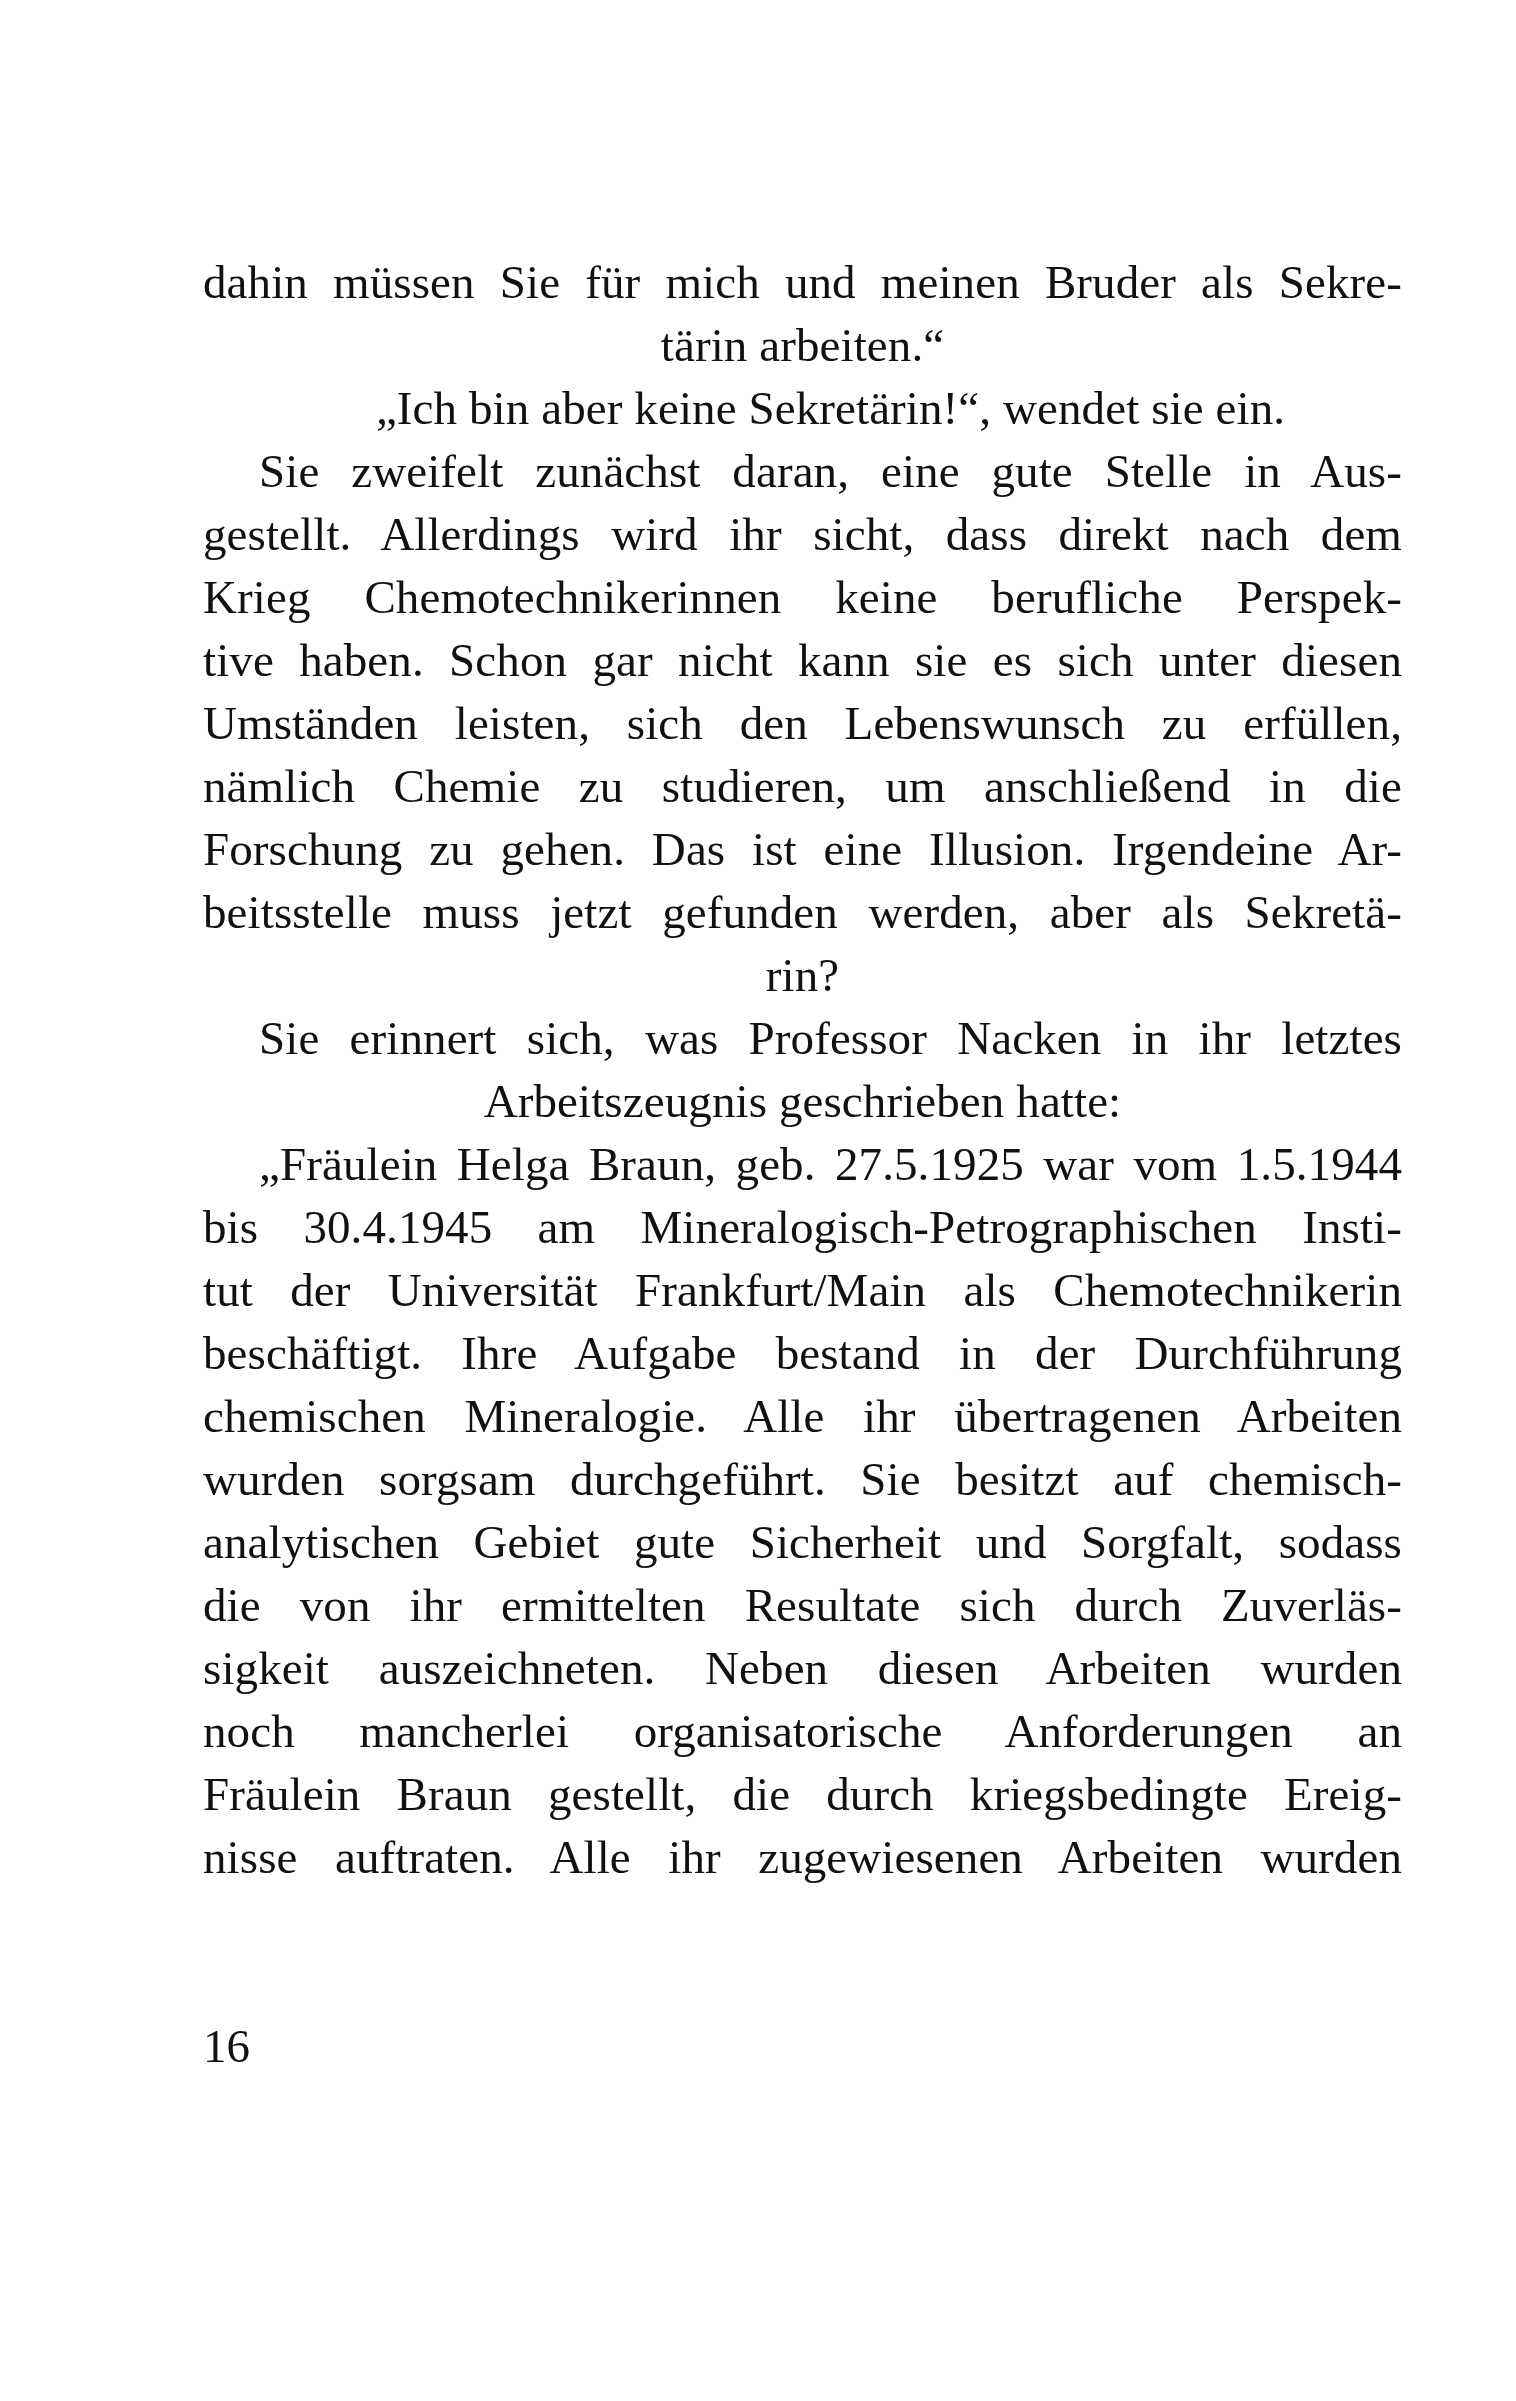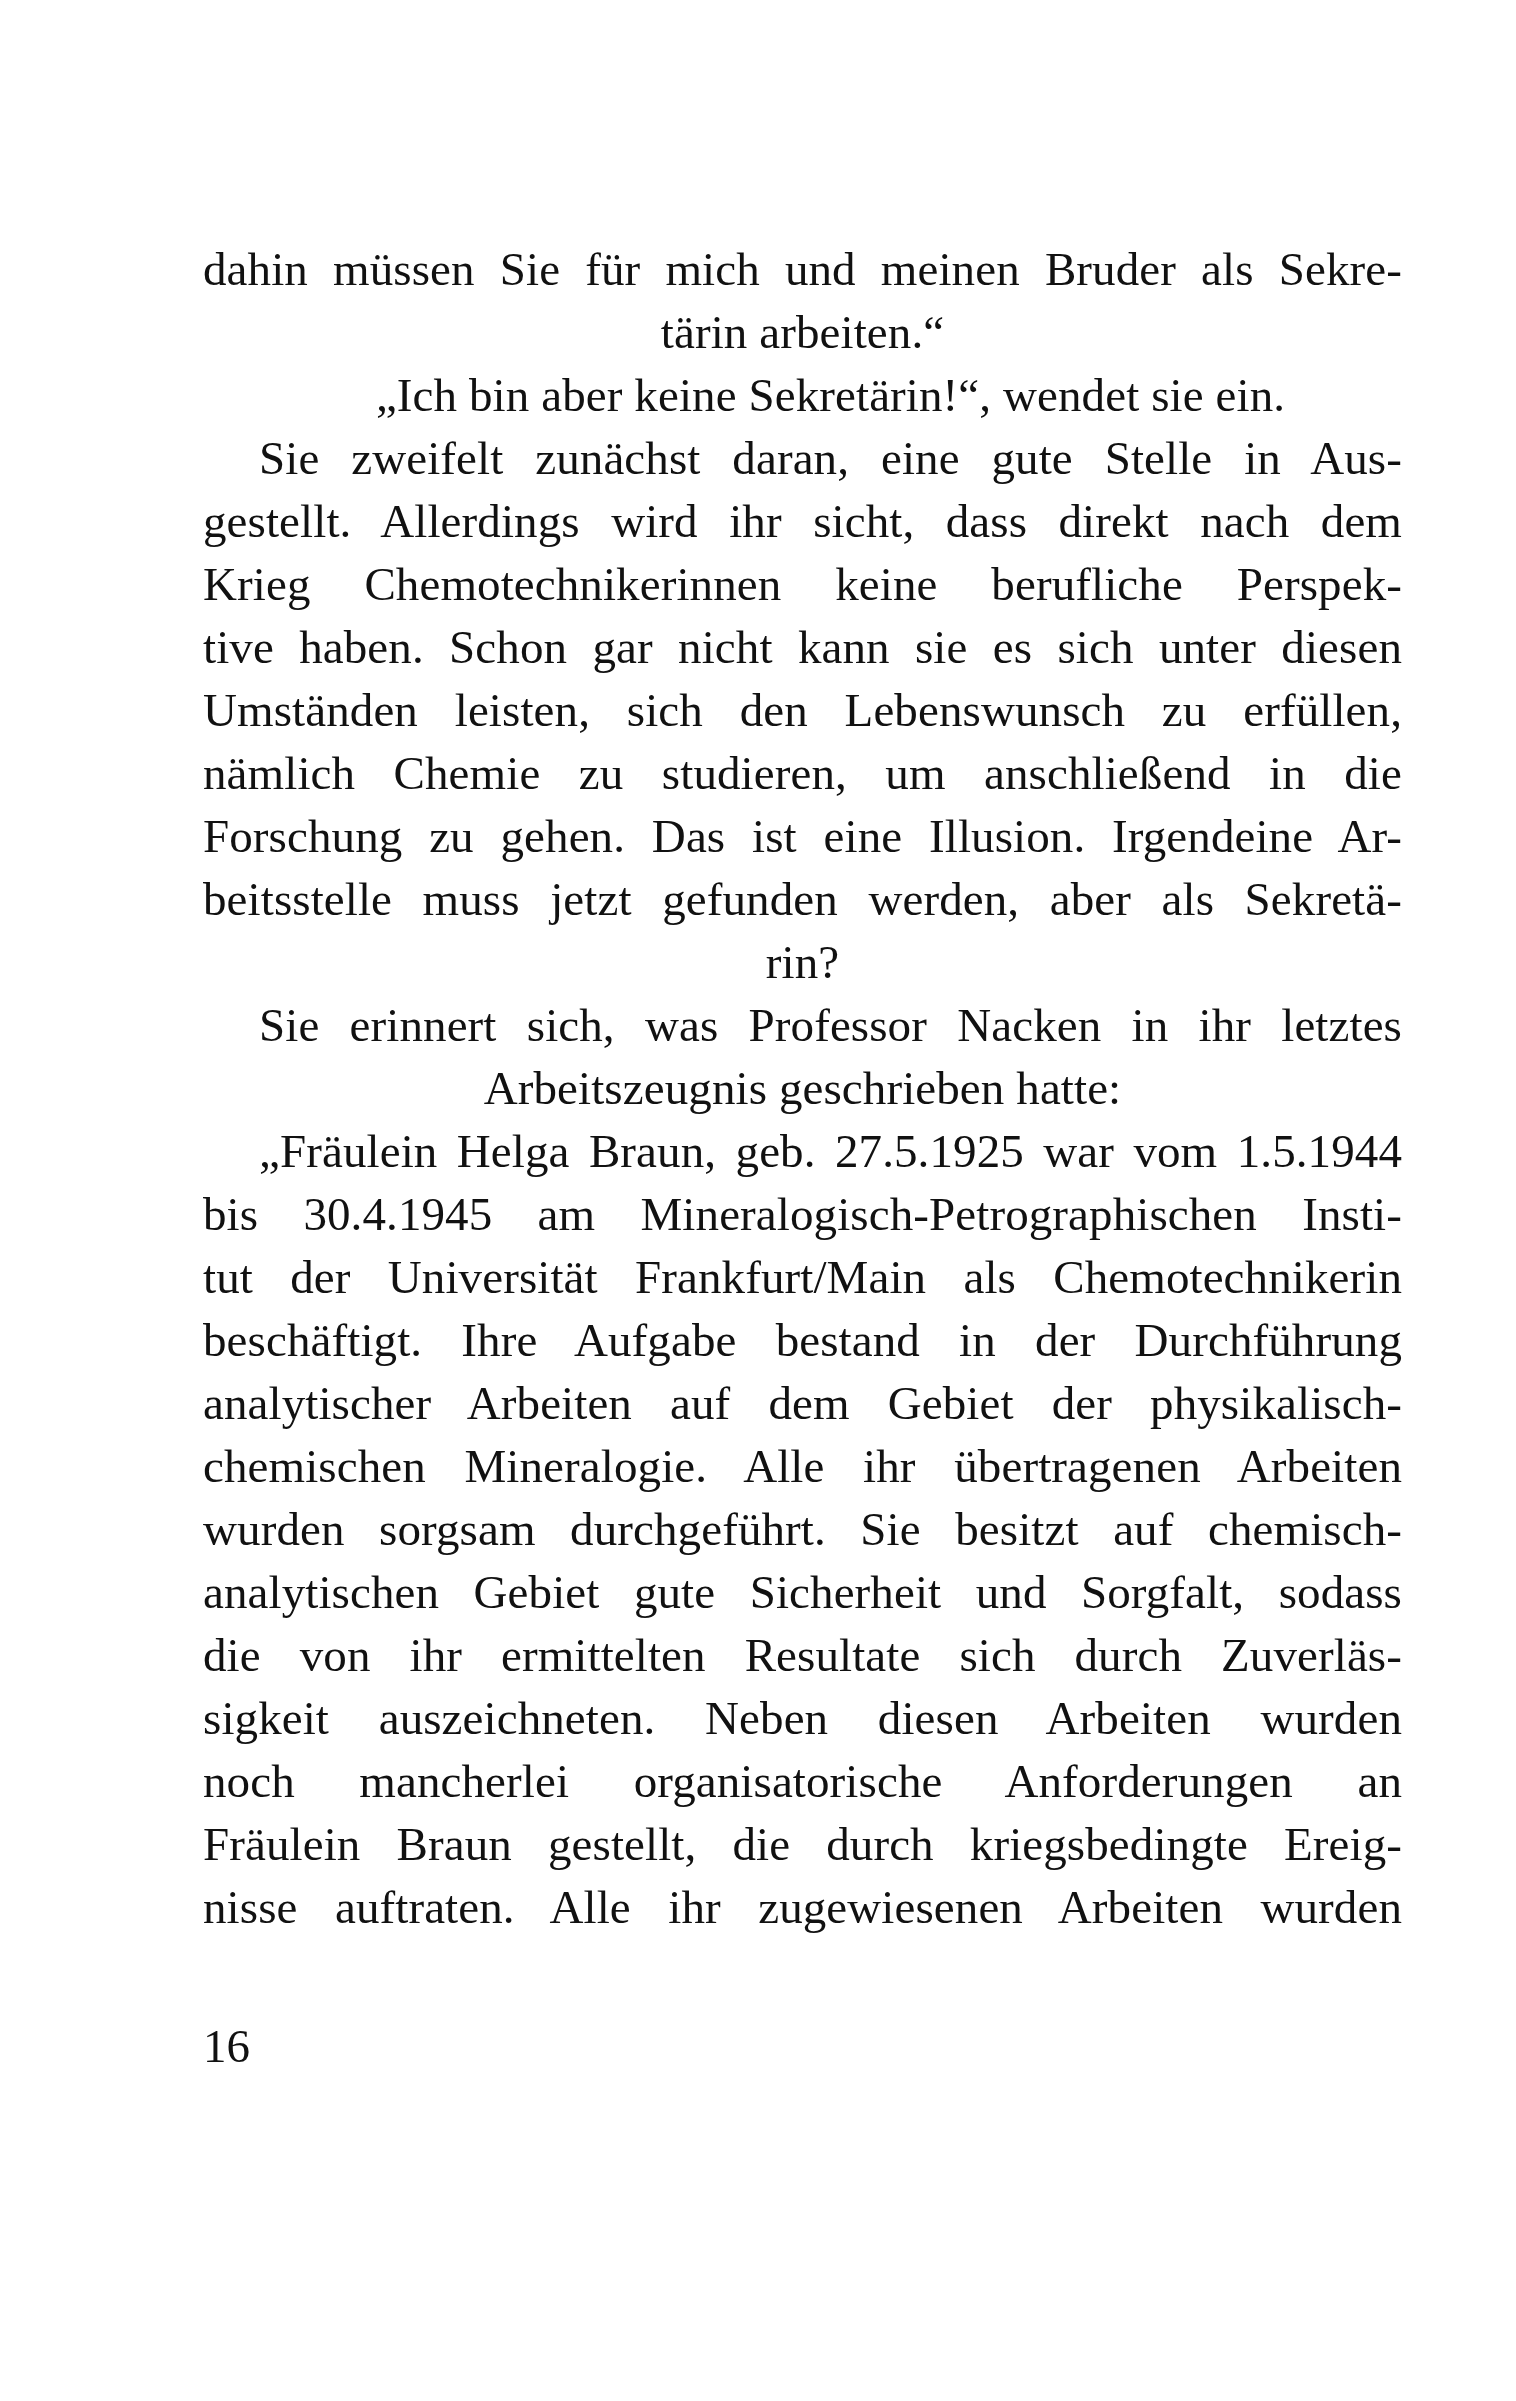--- a/index.html
+++ b/index.html
@@ -15,21 +15,21 @@
     color: #111111;
   }
   .page {
     position: absolute;
     inset: 0;
     background: #ffffff;
   }
   .text-block {
     position: absolute;
     left: 203px;
-    top: 238px;
+    top: 251px;
     width: 1199px;
     font-size: 47px;
     line-height: 63px;
     letter-spacing: 0.1px;
   }
   .line {
     text-align: center;
     white-space: normal;
   }
   .line.justify {
@@ -64,21 +64,20 @@
       <div class="line justify">nämlich Chemie zu studieren, um anschließend in die</div>
       <div class="line justify">Forschung zu gehen. Das ist eine Illusion. Irgendeine Ar-</div>
       <div class="line justify">beitsstelle muss jetzt gefunden werden, aber als Sekretä-</div>
       <div class="line">rin?</div>
       <div class="line indent justify">Sie erinnert sich, was Professor Nacken in ihr letztes</div>
       <div class="line">Arbeitszeugnis geschrieben hatte:</div>
       <div class="line indent justify">„Fräulein Helga Braun, geb. 27.5.1925 war vom 1.5.1944</div>
       <div class="line justify">bis 30.4.1945 am Mineralogisch-Petrographischen Insti-</div>
       <div class="line justify">tut der Universität Frankfurt/Main als Chemotechnikerin</div>
       <div class="line justify">beschäftigt. Ihre Aufgabe bestand in der Durchführung</div>
-      <div class="line justify">analytischer Arbeiten auf dem Gebiet der physikalisch-</div>
       <div class="line justify">chemischen Mineralogie. Alle ihr übertragenen Arbeiten</div>
       <div class="line justify">wurden sorgsam durchgeführt. Sie besitzt auf chemisch-</div>
       <div class="line justify">analytischen Gebiet gute Sicherheit und Sorgfalt, sodass</div>
       <div class="line justify">die von ihr ermittelten Resultate sich durch Zuverläs-</div>
       <div class="line justify">sigkeit auszeichneten. Neben diesen Arbeiten wurden</div>
       <div class="line justify">noch mancherlei organisatorische Anforderungen an</div>
       <div class="line justify">Fräulein Braun gestellt, die durch kriegsbedingte Ereig-</div>
       <div class="line justify">nisse auftraten. Alle ihr zugewiesenen Arbeiten wurden</div>
     </div>
   <div class="page-number">16</div>

